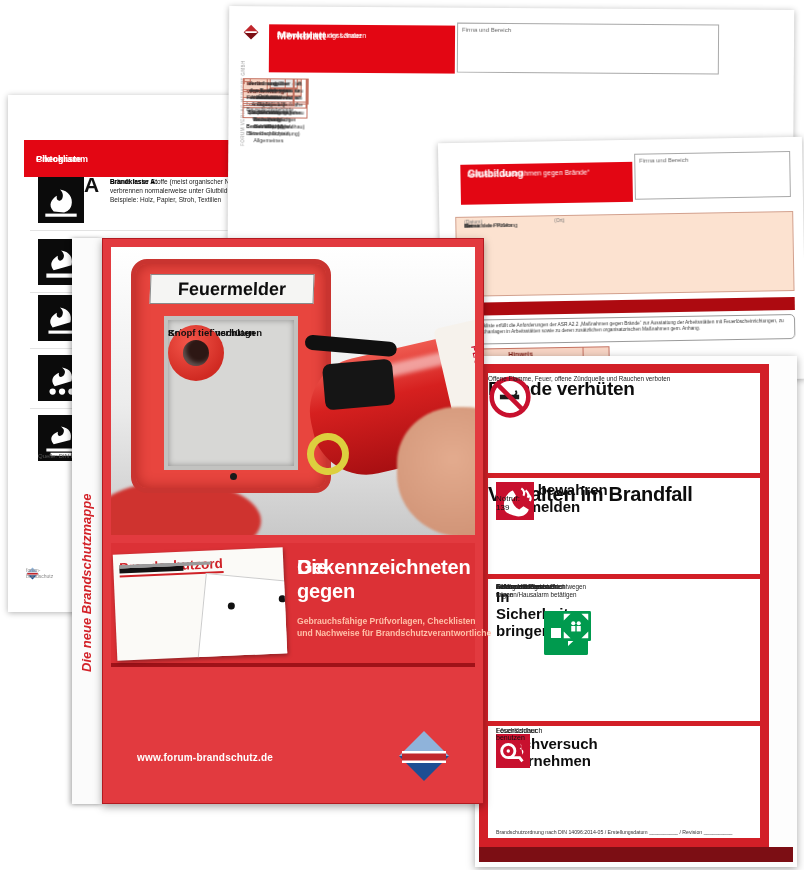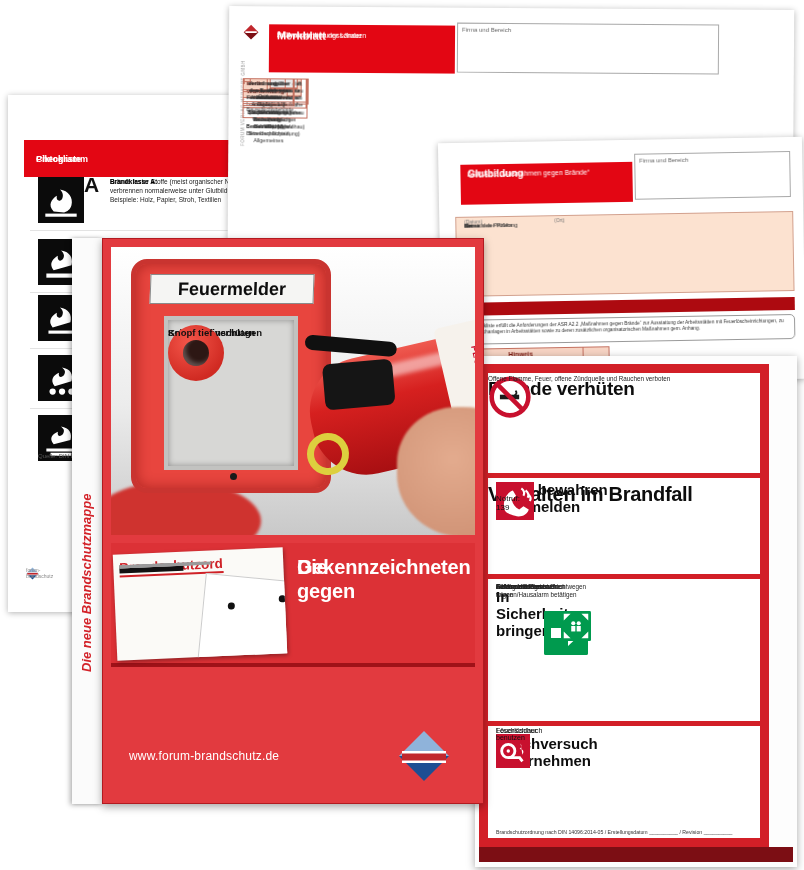--- a/index.html
+++ b/index.html
@@ -137,21 +137,21 @@
          box-shadow:1px 2px 4px rgba(0,0,0,.35);overflow:hidden;padding:6px;}
   .inset-title{position:static;display:inline-block;color:#cf2127;font-weight:800;font-size:13.5px;
                border-bottom:2px solid #cf2127;white-space:nowrap;}
   .inset-bar{position:static;display:block;width:64px;height:7px;background:#111;margin-top:6px;}
   .inset-line{position:static;display:block;height:3px;background:#9a9a9a;margin-top:5px;}
   .inset-page{right:-34px;top:30px;width:120px;height:110px;background:#fff;border:1px solid #ccc;transform:rotate(8deg);}
   .inset-dot{width:7px;height:7px;background:#111;border-radius:50%;}
   .cover-title{left:186px;top:12px;color:#fff;font-weight:800;font-size:20px;line-height:1.2;letter-spacing:-.2px;}
   .cover-title span{position:static;display:block;}
   .cover-subtitle{left:186px;top:72px;width:196px;color:#ffbfa8;font-weight:800;font-size:8.6px;line-height:1.4;}
-  .cover-url{left:26px;bottom:40px;color:#fff;font-weight:400;font-size:12px;letter-spacing:.2px;}
+  .cover-url{left:34px;bottom:40px;color:#fff;font-weight:700;font-size:10px;letter-spacing:.2px;}
   .cover-logo{right:32px;bottom:20px;width:54px;height:54px;}
 </style>
 </head>
 <body>
 
 <div id="canvas">
 
   <div class="sheet left-doc">
     <div class="ld-header tiny">
       <span>Piktogramm</span>
@@ -520,20 +520,21 @@
           <span class="inset-line" style="width:60px"></span>
           <div class="inset-page">
             <div class="inset-dot" style="left:24px;top:26px"></div>
             <div class="inset-dot" style="left:74px;top:14px"></div>
           </div>
         </div>
         <div class="cover-title">
           <span>Die gegen</span>
           <span>Gekennzeichneten</span>
         </div>
+        <div class="cover-subtitle tiny">Gebrauchsfähige Prüfvorlagen, Checklisten und Nachweise für Brandschutzverantwortliche</div>
       </div>
 
       <div class="cover-url">www.forum-brandschutz.de</div>
       <div class="cover-logo">
         <svg width="54" height="54" viewBox="0 0 54 54">
             <polygon points="27,2 52,27 2,27" fill="#8fb3da"></polygon>
             <polygon points="2,27 52,27 27,52" fill="#1d4e93"></polygon>
             <rect x="5" y="22" width="44" height="12" fill="#fff"></rect>
             <rect x="5" y="24.5" width="44" height="7" fill="#c1272d"></rect>
           </svg>

